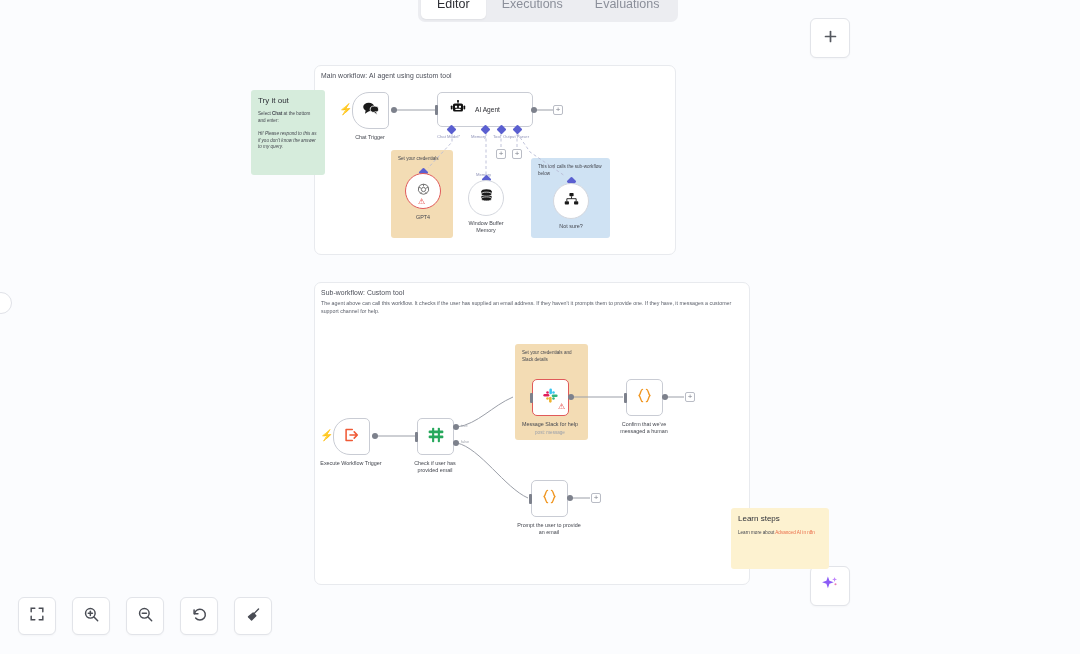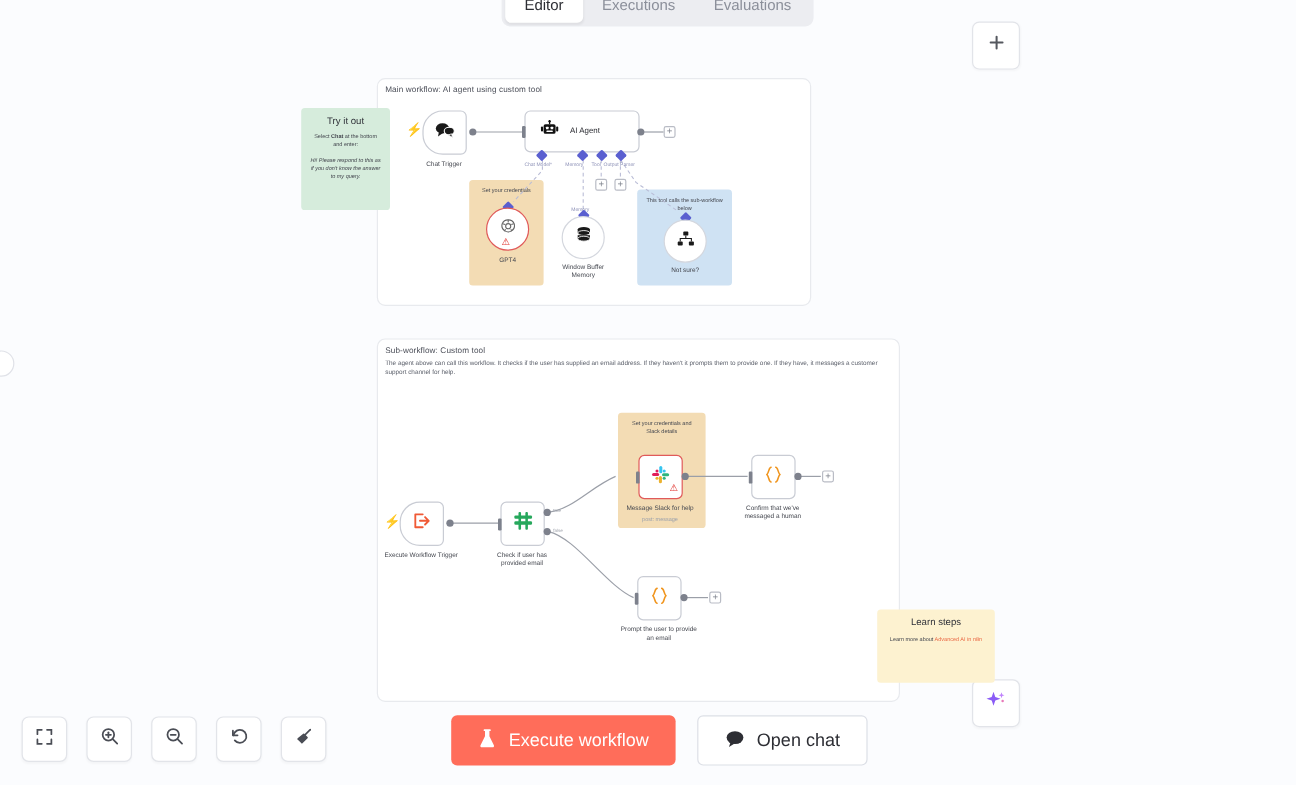--- a/index.html
+++ b/index.html
@@ -59,21 +59,21 @@
   
   .panel {
     position: absolute; background: #fff; border: 1px solid #e8eaee; border-radius: 7px;
   }
   #main-workflow-panel { left: 314px; top: 65px; width: 362px; height: 190px; }
   #sub-workflow-panel  { left: 314px; top: 282px; width: 436px; height: 303px; }
   .panel-title { position: absolute; font-size: 6.8px; color: #4a4d57; letter-spacing: .1px; }
   .panel-desc  { position: absolute; font-size: 5.3px; color: #5c606b; line-height: 1.5; }
 
   
-  .sticky { position: absolute; border-radius: 3px; padding: 6px 7px; text-align: center; }
+  .sticky { position: absolute; border-radius: 3px; padding: 6px 7px; }
   .sticky-title { font-weight: 400; color: #2f3138; display: block; }
   .sticky-body  { color: #44474f; line-height: 1.45; display: block; }
 
   #sticky-try-it-out { left: 251px; top: 90px; width: 74px; height: 85px; background: #d6ecdc; }
   #sticky-try-it-out .sticky-title { font-size: 8px; margin-bottom: 6px; }
   #sticky-try-it-out .sticky-body  { font-size: 4.6px; }
   #sticky-try-it-out .sticky-body em { font-style: italic; }
   #sticky-try-it-out .sticky-body b { font-weight: 700; }
 
   #sticky-credentials { left: 391px; top: 150px; width: 62px; height: 88px; background: #f3dcb4; }
@@ -444,34 +444,14 @@
     <div class="fbtn">
       <span>
         <svg width="17" height="17" viewBox="0 0 22 22" fill="none" stroke="#4a4d55" stroke-width="1.8" stroke-linecap="round" stroke-linejoin="round">
           <line x1="17.5" y1="4" x2="10" y2="11.5"></line>
           <path d="M10.5 9 L14 12.5 L8.5 18 C7 16.5 6 15 4.5 14 Z" fill="#4a4d55"></path>
         </svg>
       </span>
     </div>
   </div>
 
-  <div class="action-bar">
-    <button class="btn-exec">
-      <span>
-        <svg width="16" height="17" viewBox="0 0 20 22" fill="#fff">
-          <path d="M7.6 2 L7.6 8.4 L2.8 18.2 C2.2 19.4 3 20.4 4.2 20.4 L15.8 20.4 C17 20.4 17.8 19.4 17.2 18.2 L12.4 8.4 L12.4 2 Z"></path>
-          <rect x="6.2" y="1" width="7.6" height="1.9" rx=".6"></rect>
-        </svg>
-      </span>
-      <span>Execute workflow</span>
-    </button>
-    <button class="btn-chat">
-      <span>
-        <svg width="17" height="15" viewBox="0 0 20 18" fill="#2d2e34">
-          <ellipse cx="10" cy="8" rx="8.4" ry="6.4"></ellipse>
-          <path d="M5.5 12.6 L4 17.4 L9.6 13.8 Z"></path>
-        </svg>
-      </span>
-      <span>Open chat</span>
-    </button>
-  </div>
 
 </div>
 
 </body></html>

